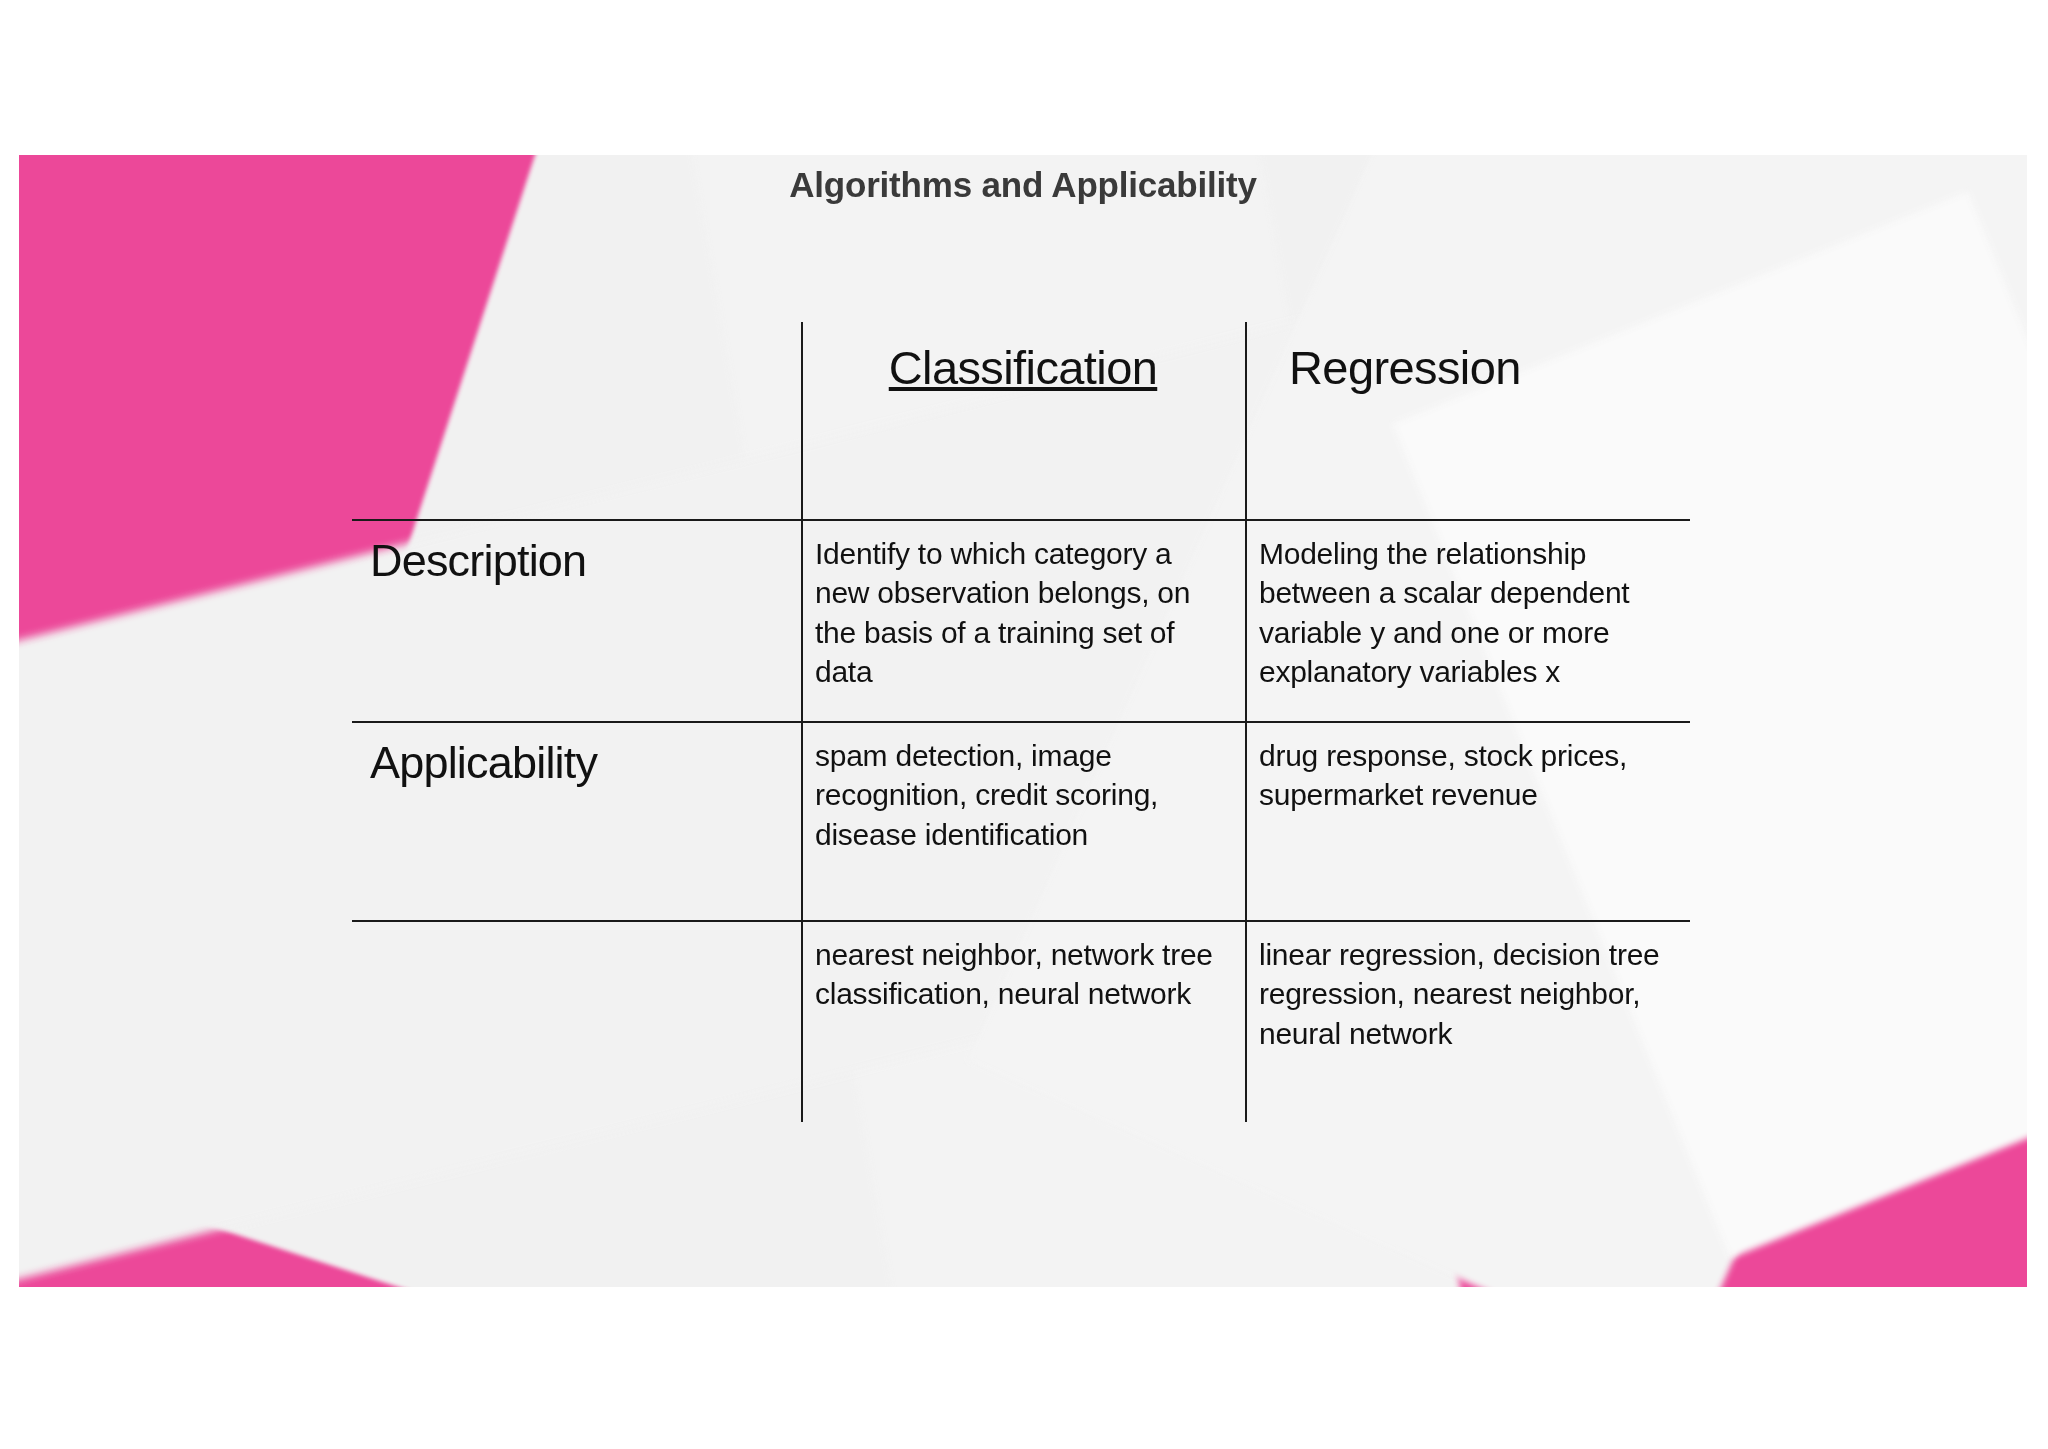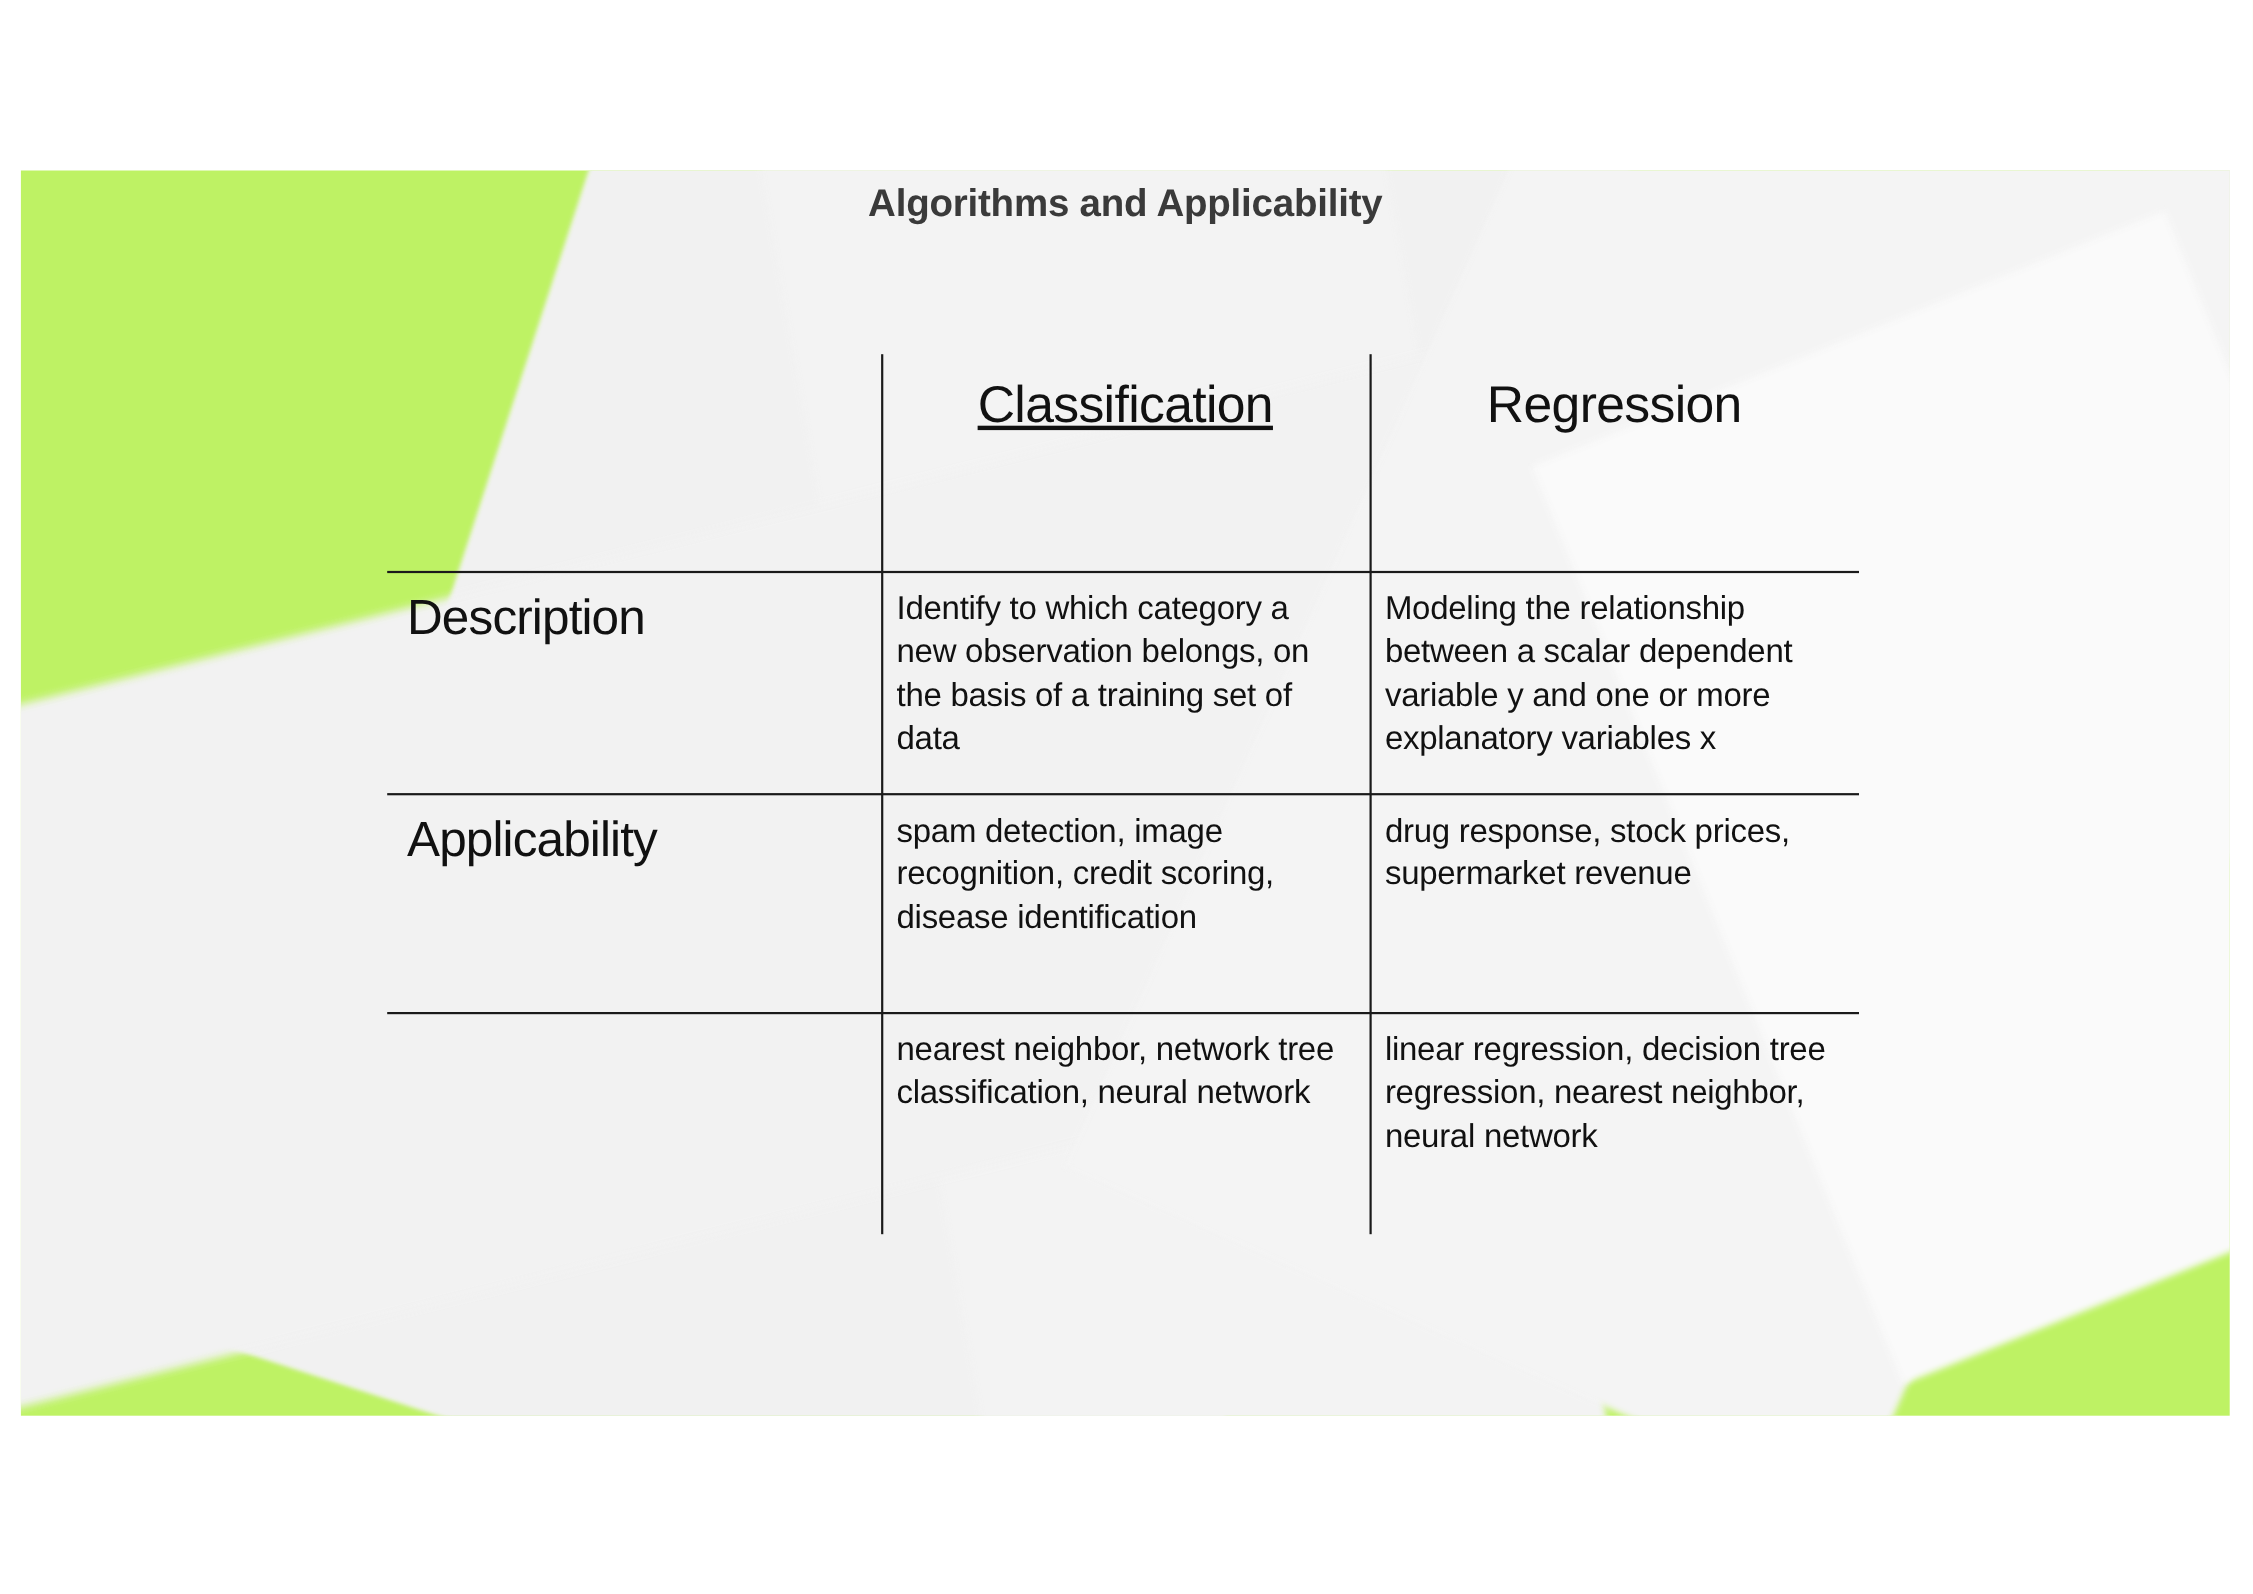--- a/index.html
+++ b/index.html
@@ -15,21 +15,21 @@
     position: relative;
   }
 
   
   #slide {
     position: absolute;
     left: 19px;
     top: 155px;
     width: 2008px;
     height: 1132px;
-    background: #bef264;
+    background: #ec4899;
     overflow: hidden;
   }
 
   
   .wm {
     position: absolute;
     pointer-events: none;
   }
   .wm-1 {
     left: 380px; top: -260px;
@@ -122,21 +122,21 @@
     position: absolute;
     top: 18px;
     font-size: 47px;
     font-weight: 400;
     color: #111111;
     font-family: "Liberation Sans", sans-serif;
     letter-spacing: -0.6px;
     white-space: nowrap;
   }
   .col-head-1 { left: 449px; width: 444px; text-align: center; text-decoration: underline; }
-  .col-head-2 { left: 893px; width: 445px; text-align: center; }
+  .col-head-2 { left: 893px; width: 445px; text-align: left; padding-left: 44px; }
 
   
   .row-label {
     position: absolute;
     left: 18px;
     width: 420px;
     font-size: 45px;
     font-weight: 400;
     color: #111111;
     letter-spacing: -0.8px;

